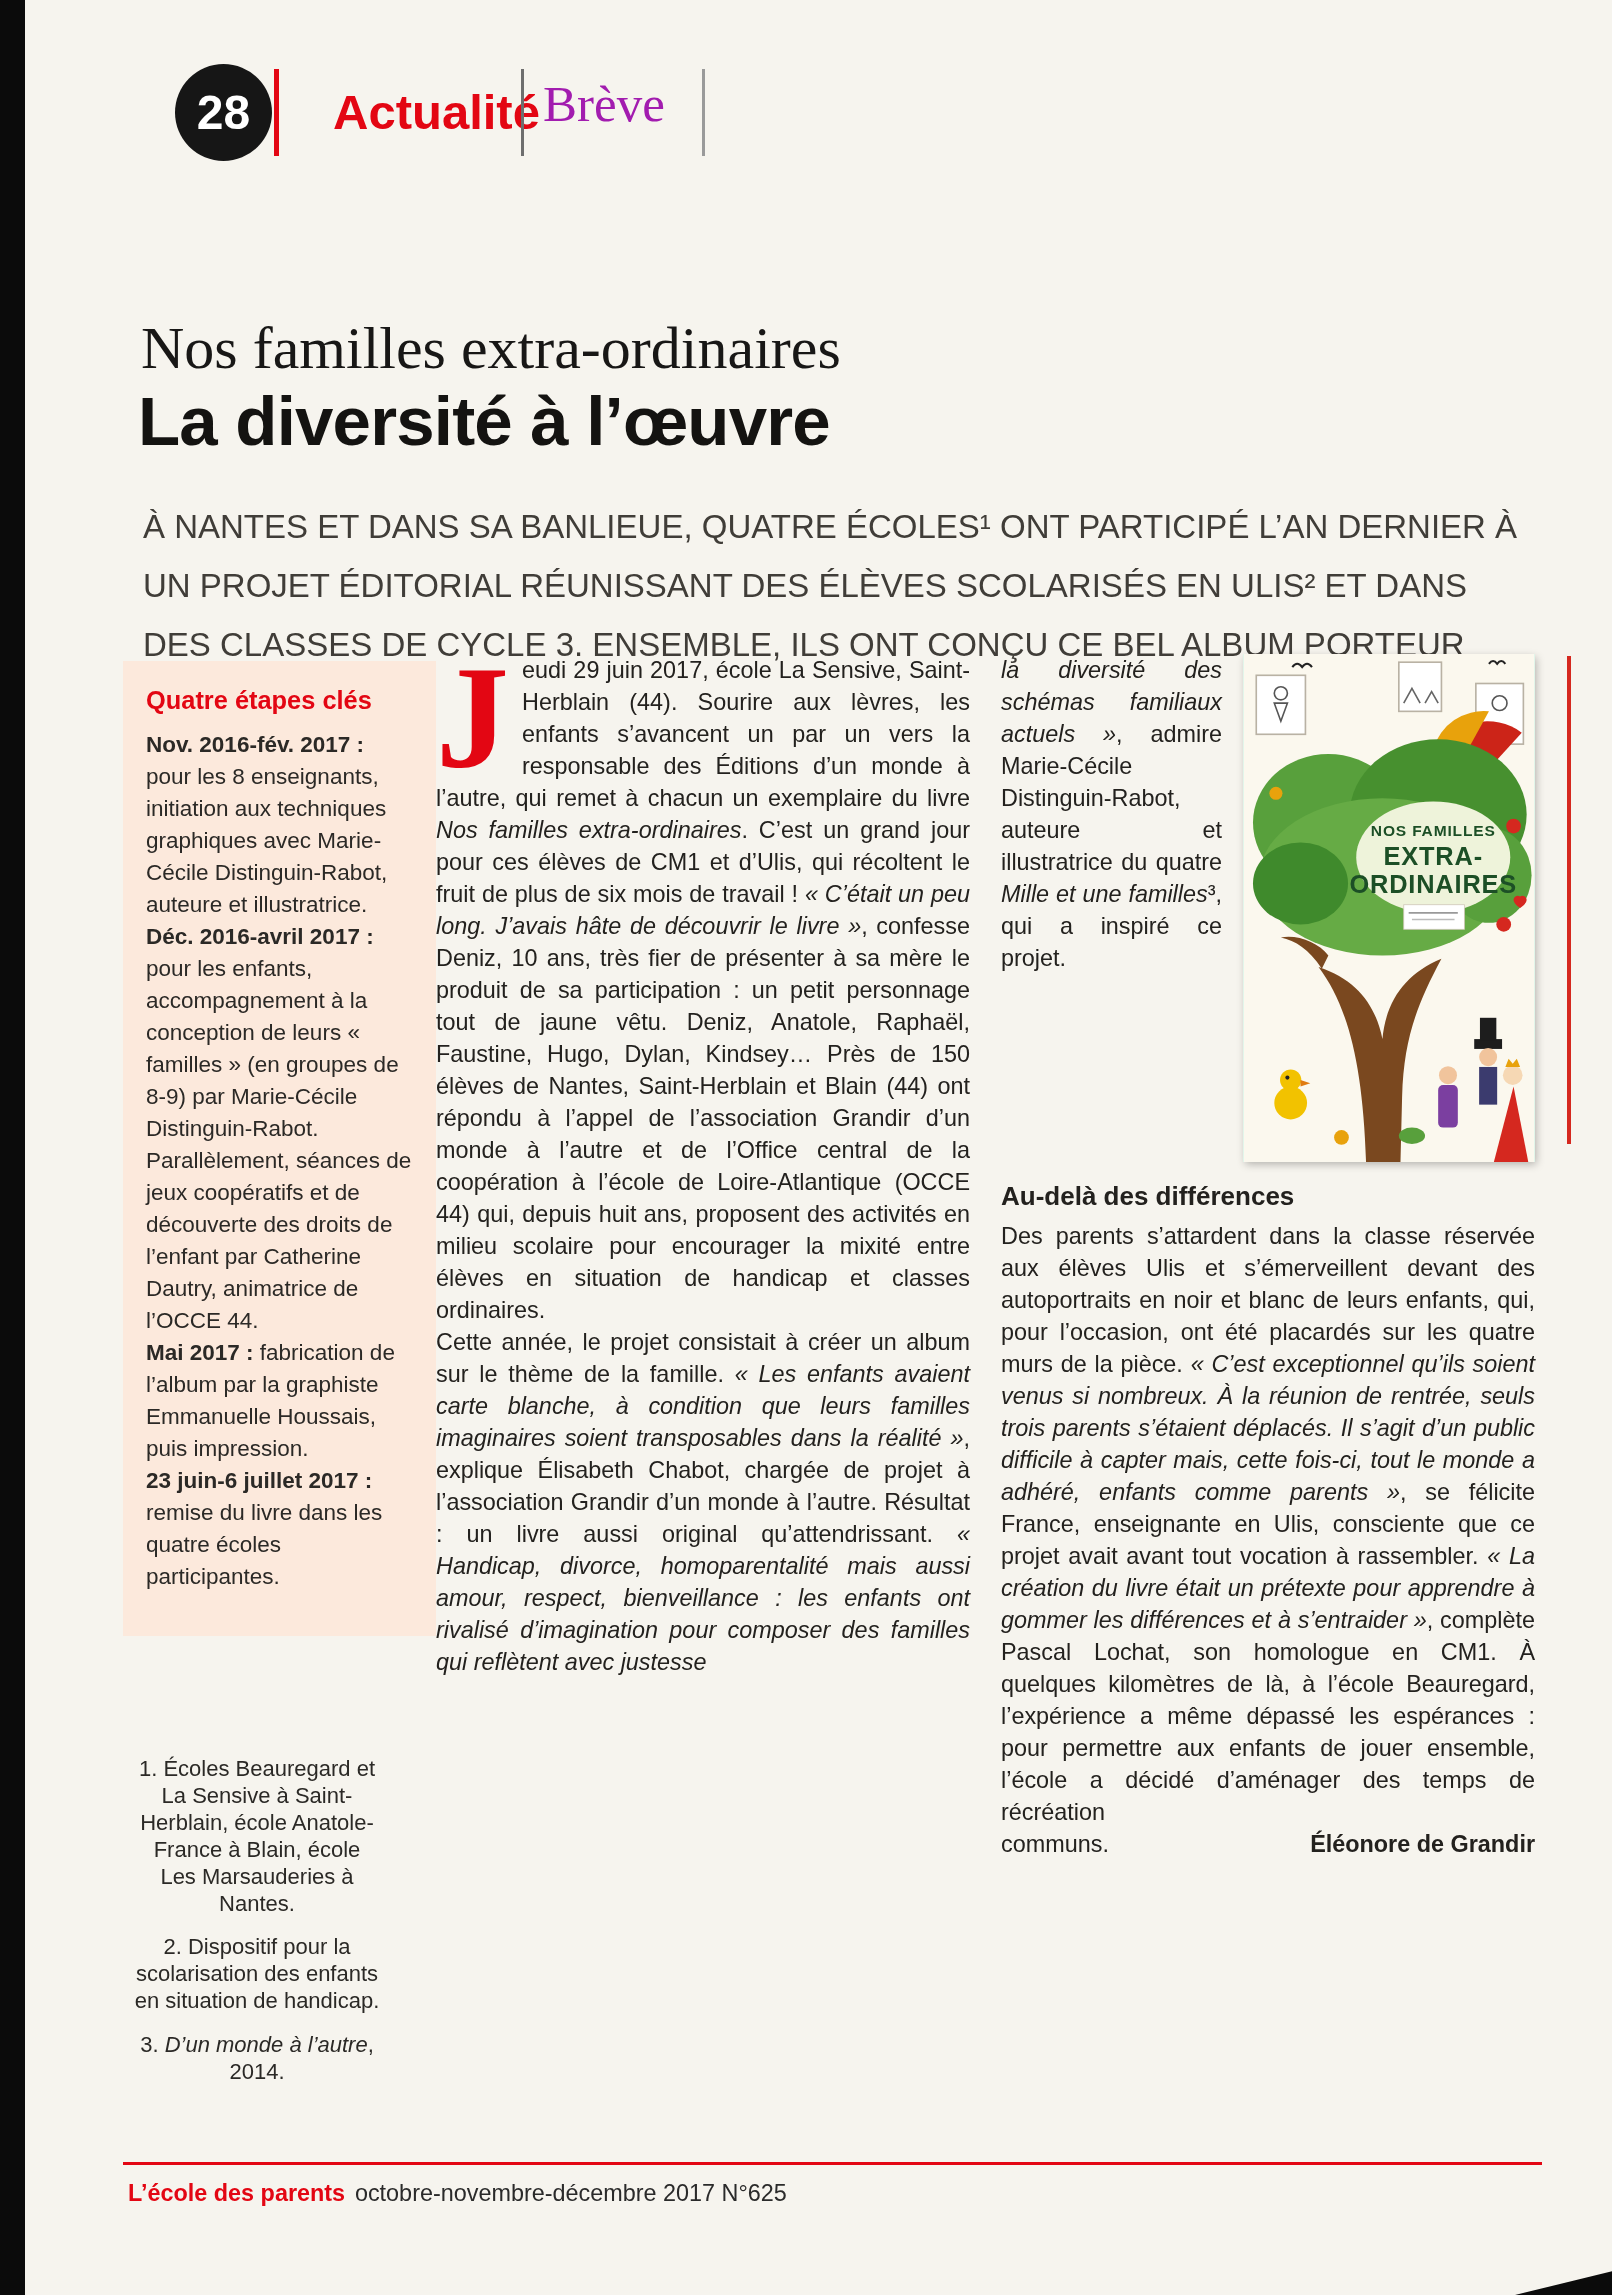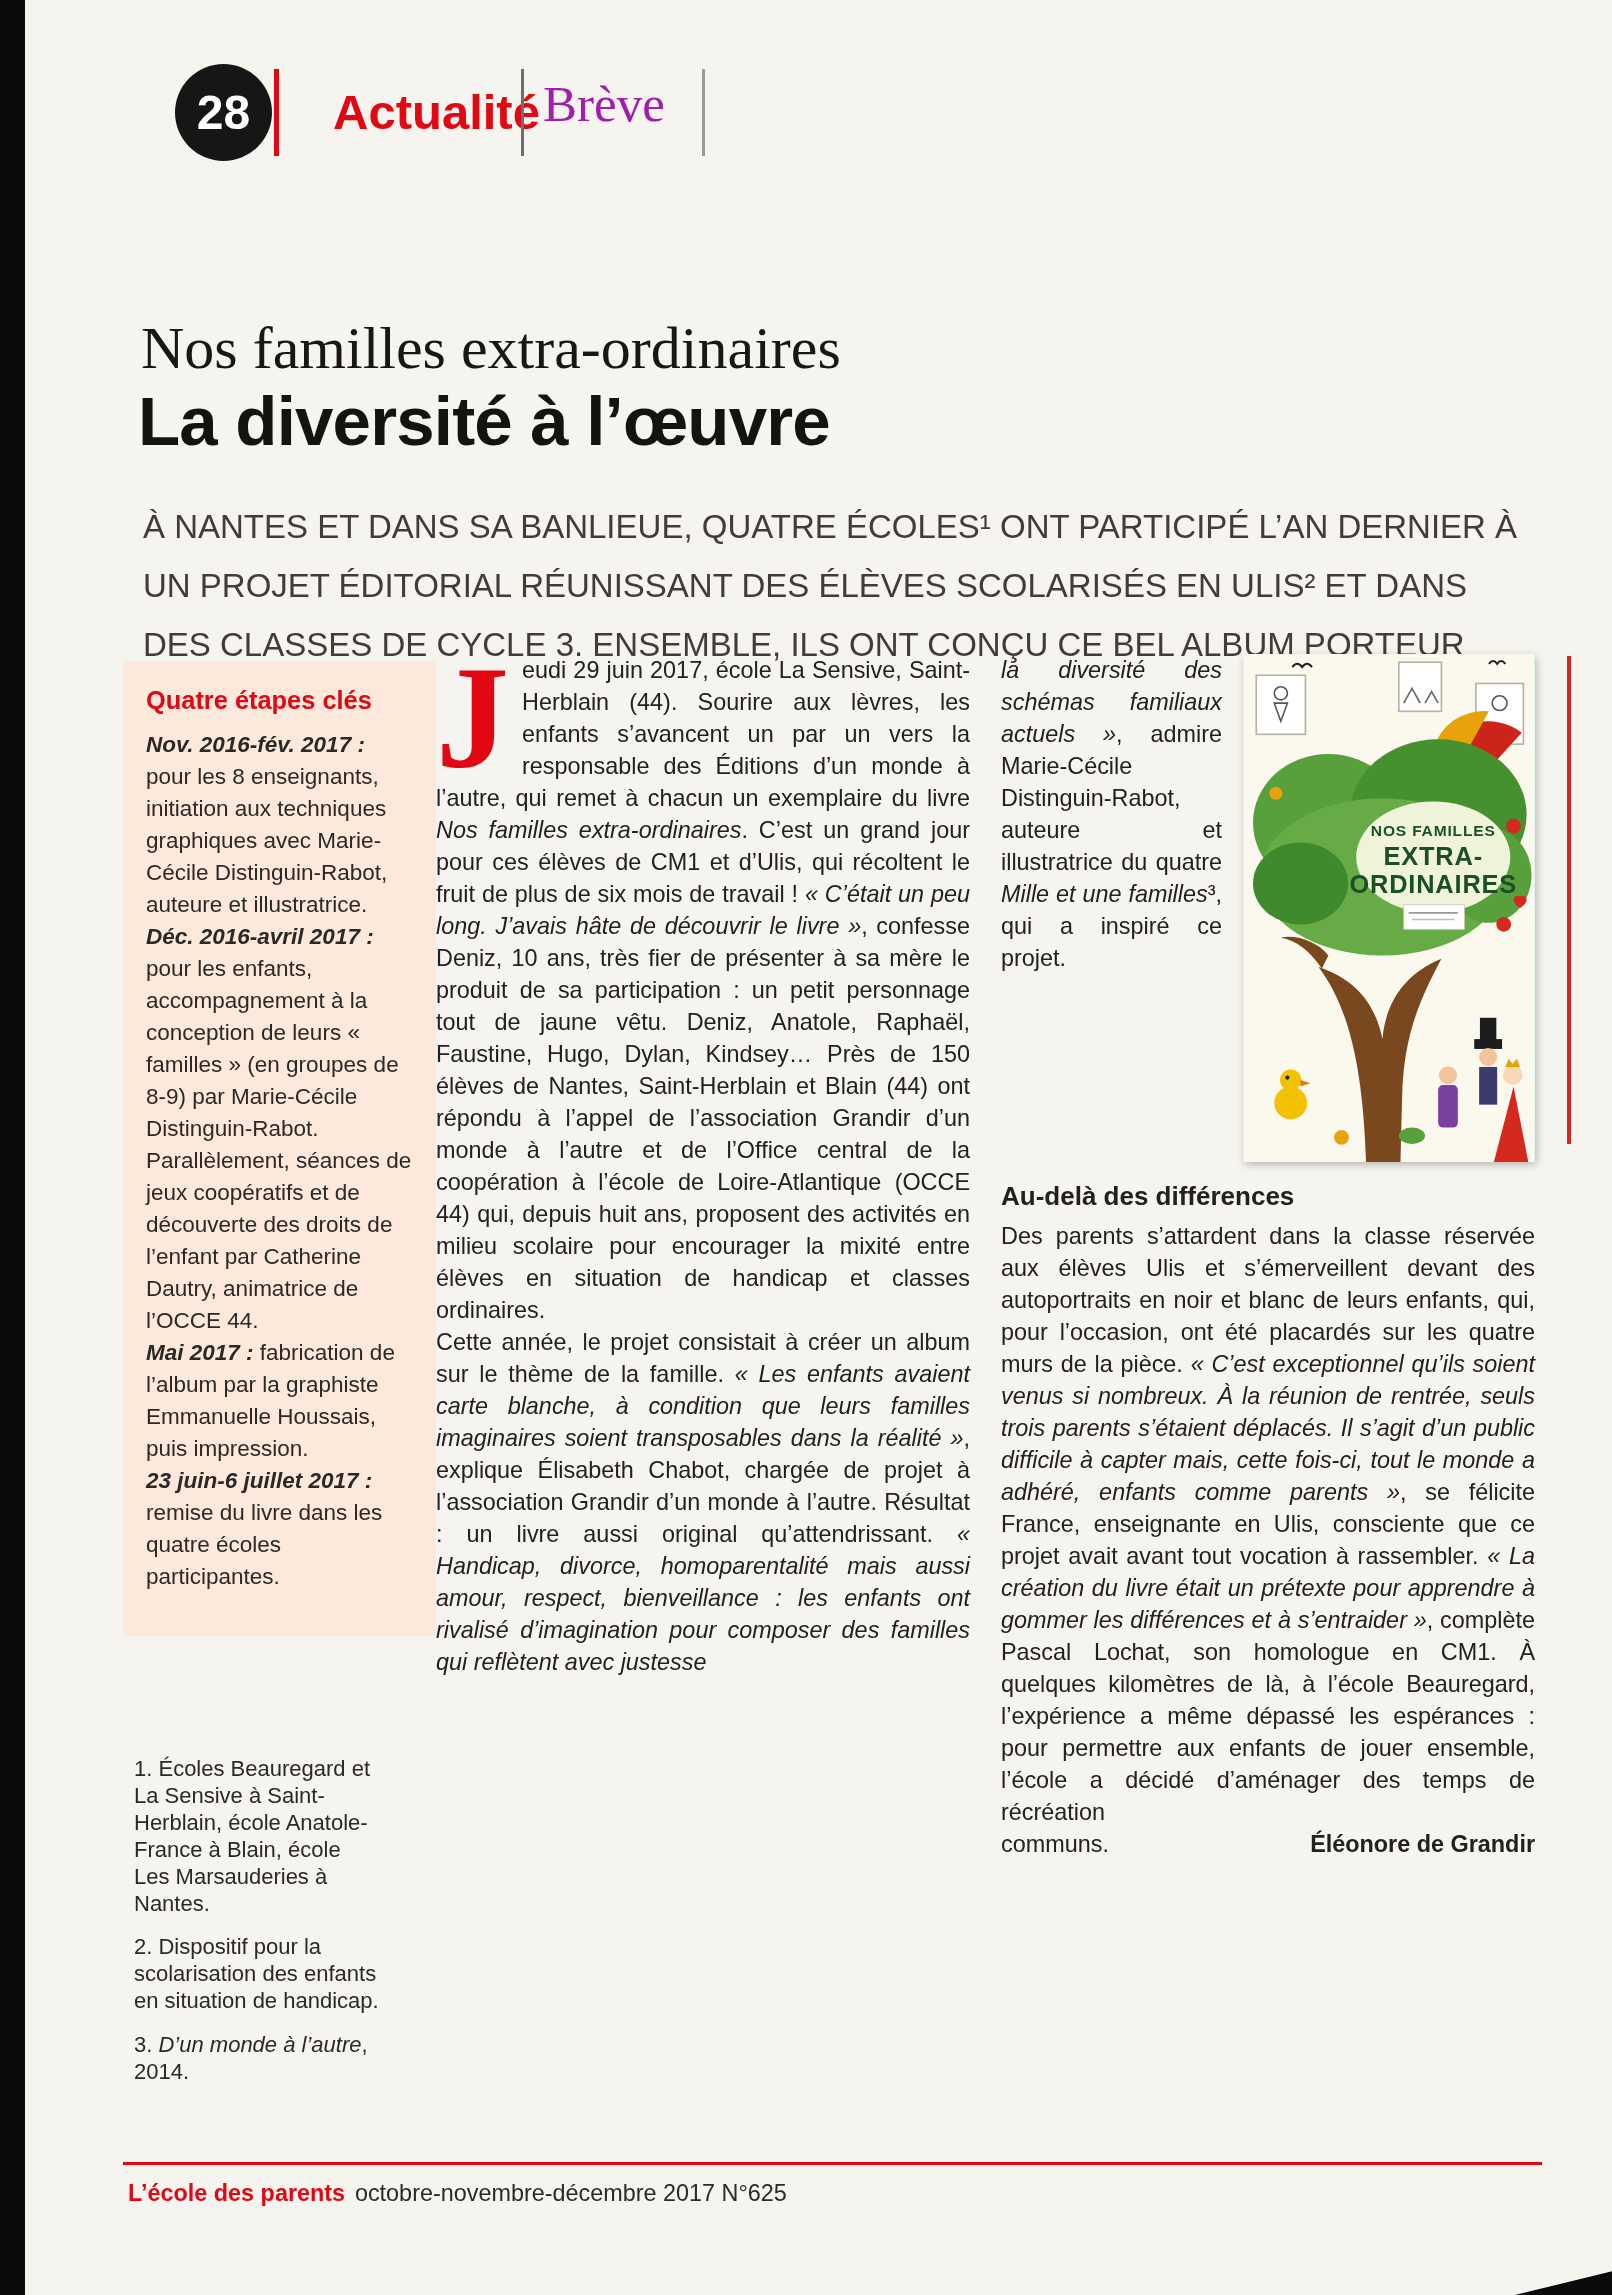--- a/index.html
+++ b/index.html
@@ -31,32 +31,32 @@
 
   
   .sidebar-box{position:absolute;left:123px;top:661px;width:313px;min-height:975px;
         background:#fce9dc;box-sizing:border-box;padding:24.6px 21px 28px 23px;}
   .sidebar-title{font-size:25.4px;font-weight:bold;color:#e30613;margin:0 0 14.8px 0;}
   .sidebar-box p{margin:0;font-size:22.5px;line-height:32px;color:#2b2926;}
 
   
   .footnotes{position:absolute;left:134px;top:1755px;width:246px;font-size:22px;
         line-height:27px;color:#2b2926;}
-  .footnotes p{margin:0 0 16.4px 0;}
+  .footnotes p{margin:0 0 16.4px 0;text-align:center;}
 
   
   .article-col{position:absolute;top:654px;font-size:23.4px;line-height:32px;
         text-align:justify;color:#23211e;hyphens:auto;}
   .article-col-1{left:436px;width:534px;}
   .article-col-2{left:1001px;width:534px;}
   .para{margin:0;}
   .dropcap{float:left;color:#e30613;font-family:"Liberation Serif",serif;font-weight:bold;
         font-size:146px;line-height:0.78;padding:8.2px 13px 0 0;}
   .seg-i{font-style:italic;}
-  .seg-bi{font-weight:bold;font-style:italic;}
+  .seg-bi{font-weight:bold;}
   .subhead{clear:both;font-size:26px;font-weight:bold;margin:23px 0 8.2px 0;text-align:left;}
   .byline-row{display:flex;justify-content:space-between;align-items:baseline;margin-top:0;}
   .author{font-weight:bold;white-space:nowrap;}
 
   
   .cover{float:right;width:292px;height:508px;margin:0 0 18px 21px;background:#5eead4;
         box-shadow:1.6px 3.3px 8.2px rgba(0,0,0,0.28);}
   .cover svg{display:block;width:100%;height:100%;}
   .cover-small{font-family:"Liberation Sans",sans-serif;font-weight:bold;font-size:19px;
         fill:#1c4f26;letter-spacing:1px;}

